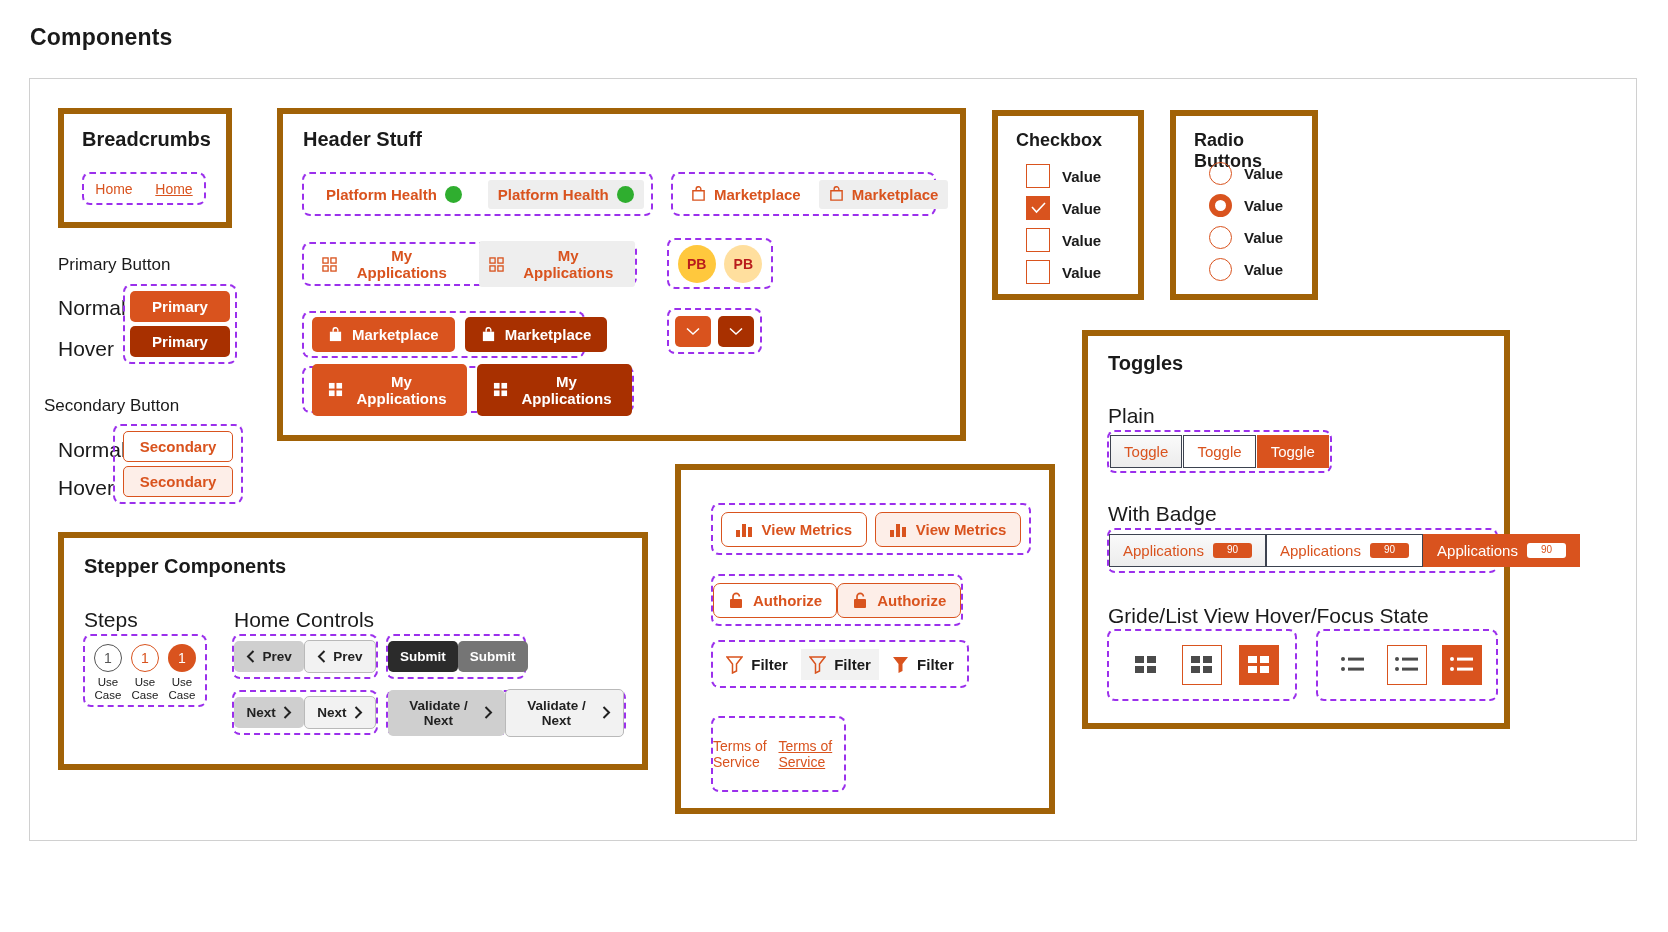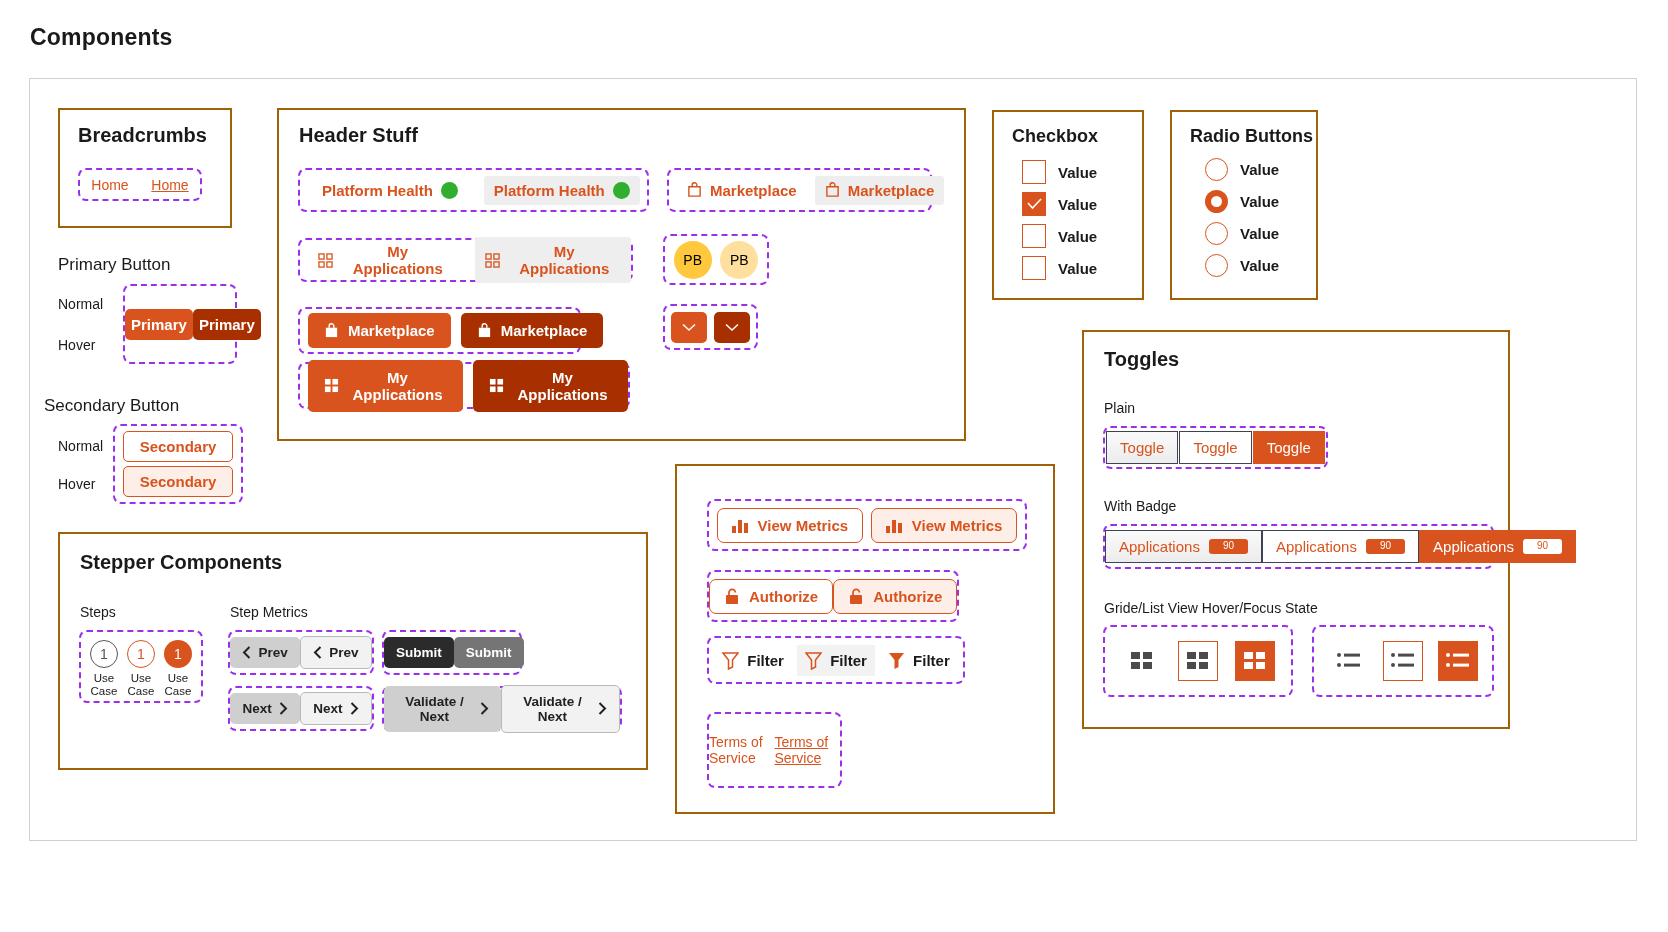--- a/index.html
+++ b/index.html
@@ -1,37 +1,37 @@
 <!DOCTYPE html>
 <html><head>
 <meta charset="utf-8">
 <style>
   html,body{margin:0;padding:0;}
   body{width:1668px;height:932px;background:#fff;font-family:"Liberation Sans",sans-serif;color:#1a1a1a;overflow:hidden;}
   .page-title{position:absolute;left:30px;top:24px;font-size:23px;font-weight:bold;letter-spacing:.2px;}
   .outer{position:absolute;left:29px;top:78px;width:1608px;height:763px;border:1px solid #d0d0d0;box-sizing:border-box;}
-  .card{position:absolute;border:2px solid #a16207;box-sizing:border-box;background:#fff;}
+  .card{position:absolute;border:6px solid #a16207;box-sizing:border-box;background:#fff;}
   .card-title{font-size:20px;font-weight:bold;}
-  .sec-label{font-size:14px;color:#1a1a1a;}
+  .sec-label{font-size:21px;color:#1a1a1a;}
   .dash{border:2px dashed #9b30ec;border-radius:8px;box-sizing:border-box;display:flex;align-items:center;}
   
   .btn{font-family:"Liberation Sans",sans-serif;border:none;background:none;cursor:pointer;display:inline-flex;align-items:center;justify-content:center;box-sizing:border-box;}
   .btn-ghost{color:#d9531e;font-size:15px;font-weight:bold;padding:6px 10px;border-radius:3px;gap:8px;}
   .btn-ghost.hov{background:#eeeeee;}
   .btn-fill{background:#d9531e;color:#fff;font-size:15px;font-weight:bold;padding:9px 16px;border-radius:5px;gap:9px;}
   .btn-fill.hov{background:#a83000;}
   .btn-primary{background:#d9531e;color:#fff;font-weight:bold;font-size:15px;width:100px;height:31px;border-radius:5px;}
   .btn-primary.hov{background:#a83000;}
   .btn-secondary{background:#fff;color:#d9531e;font-weight:bold;font-size:15px;width:110px;height:31px;border-radius:5px;border:1.5px solid #d9531e;}
   .btn-secondary.hov{background:#fdeee8;}
   .btn-outline{background:#fff;color:#d9531e;border:1.5px solid #d9531e;border-radius:7px;font-size:15px;font-weight:bold;padding:8px 14px;gap:9px;}
   .btn-outline.hov{background:#fdeee8;}
   .dot-green{width:17px;height:17px;border-radius:50%;background:#2fae2f;display:inline-block;}
   
-  .avatar{width:38px;height:38px;border-radius:50%;display:flex;align-items:center;justify-content:center;font-size:14px;font-weight:normal;color:#000000;}
+  .avatar{width:38px;height:38px;border-radius:50%;display:flex;align-items:center;justify-content:center;font-size:14px;font-weight:bold;color:#b91c1c;}
   
   .sqbtn{width:36px;height:31px;border-radius:5px;background:#d9531e;display:flex;align-items:center;justify-content:center;}
   .sqbtn.hov{background:#a83000;}
   
   .cb{width:24px;height:24px;border:1.6px solid #d9531e;box-sizing:border-box;display:inline-flex;align-items:center;justify-content:center;}
   .cb.on{background:#d9531e;}
   .rd{width:23px;height:23px;border:1.6px solid #d9531e;border-radius:50%;box-sizing:border-box;display:inline-flex;align-items:center;justify-content:center;}
   .rd.on{border-width:6px;}
   .rd.on i{width:7px;height:7px;background:#fff;border-radius:50%;display:block;}
   .val{font-size:15px;font-weight:bold;margin-left:12px;}
@@ -73,21 +73,21 @@
     <span class="lnk">Home</span>
     <span class="lnk u">Home</span>
   </div>
 </div>
 
 <div style="position:absolute;left:58px;top:255px;">
   <div class="sec-label" style="font-size:17px;">Primary Button</div>
 </div>
 <div class="sec-label" style="position:absolute;left:58px;top:296px;">Normal</div>
 <div class="sec-label" style="position:absolute;left:58px;top:337px;">Hover</div>
-<div class="dash" style="position:absolute;left:123px;top:284px;width:114px;height:80px;flex-direction:row;justify-content:space-evenly;">
+<div class="dash" style="position:absolute;left:123px;top:284px;width:114px;height:80px;flex-direction:column;justify-content:space-evenly;">
   <button class="btn btn-primary">Primary</button>
   <button class="btn btn-primary hov">Primary</button>
 </div>
 
 <div class="sec-label" style="position:absolute;left:44px;top:396px;font-size:17px;">Secondary Button</div>
 <div class="sec-label" style="position:absolute;left:58px;top:438px;">Normal</div>
 <div class="sec-label" style="position:absolute;left:58px;top:476px;">Hover</div>
 <div class="dash" style="position:absolute;left:113px;top:424px;width:130px;height:80px;flex-direction:column;justify-content:space-evenly;">
   <button class="btn btn-secondary">Secondary</button>
   <button class="btn btn-secondary hov">Secondary</button>
@@ -367,21 +367,21 @@
     <div style="display:flex;flex-direction:column;align-items:center;">
       <span class="step-circle sc-orange">1</span>
       <span class="step-lbl"><span>Use</span><br><span>Case</span></span>
     </div>
     <div style="display:flex;flex-direction:column;align-items:center;">
       <span class="step-circle sc-fill">1</span>
       <span class="step-lbl"><span>Use</span><br><span>Case</span></span>
     </div>
   </div>
 
-  <div class="sec-label" style="position:absolute;left:170px;top:70px;">Step Metrics</div>
+  <div class="sec-label" style="position:absolute;left:170px;top:70px;">Home Controls</div>
 
   <div class="dash" style="position:absolute;left:168px;top:96px;width:146px;height:45px;justify-content:space-evenly;">
     <button class="btn ctrl grey">
       <span>
           <svg width="9" height="13" viewBox="0 0 9 13">
             <path d="M7.5 1L2 6.5 7.5 12" fill="none" stroke="#222" stroke-width="2"></path>
           </svg>
         </span>
       <span>Prev</span>
     </button>

